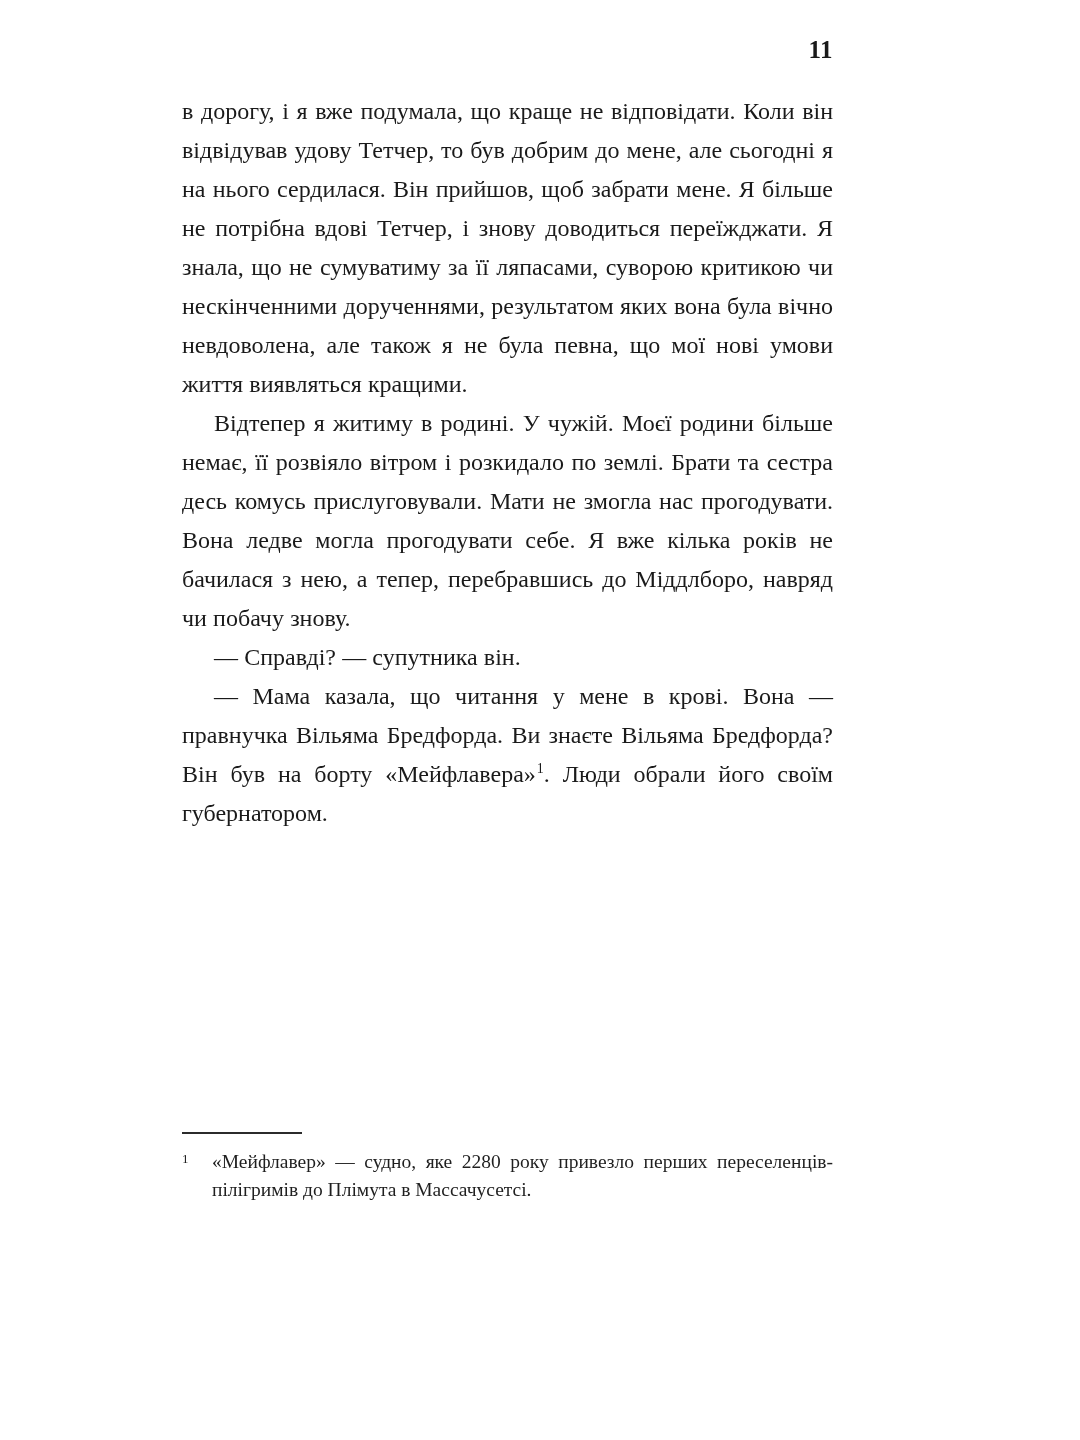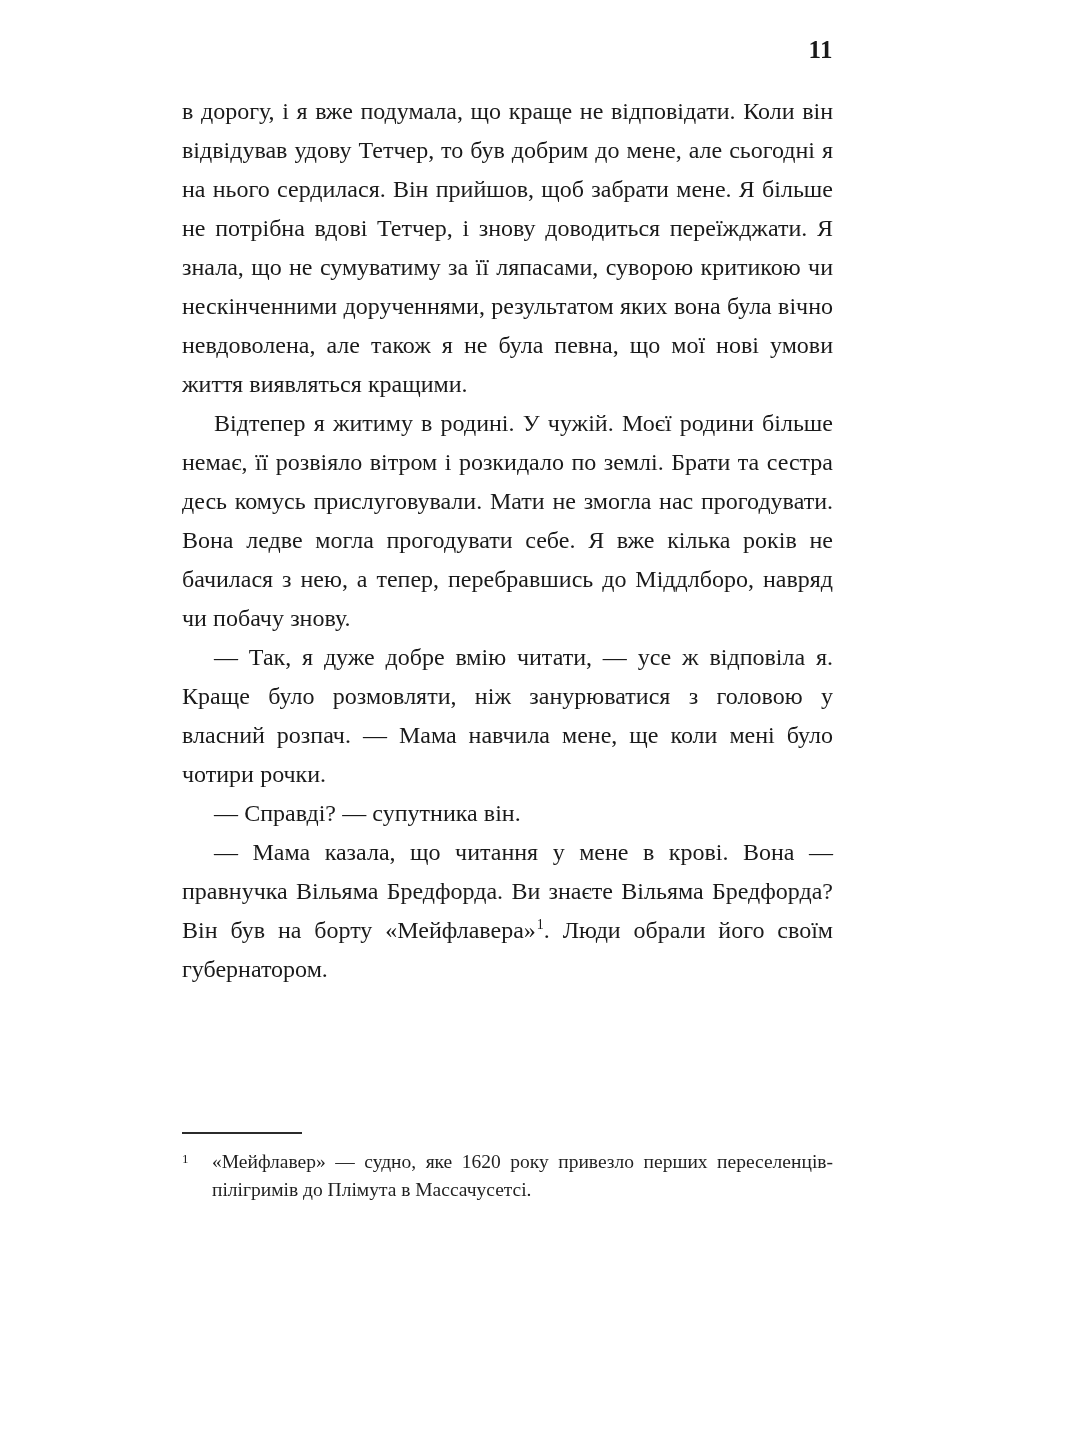--- a/index.html
+++ b/index.html
@@ -102,27 +102,26 @@
 <div class="page">
 
   <div class="folio">11</div>
 
   <div class="textblock">
 
     <p class="para first">в дорогу, і я вже подумала, що краще не відповідати. Коли він відвідував удову Тетчер, то був добрим до мене, але сьогодні я на нього сердилася. Він прийшов, щоб забрати мене. Я більше не потрібна вдові Тетчер, і знову доводиться переїжджати. Я знала, що не сумуватиму за її ляпасами, суворою критикою чи нескінченними дорученнями, результатом яких вона була вічно невдоволена, але також я не була певна, що мої нові умови життя виявляться кращими.</p>
 
     <p class="para">Відтепер я житиму в родині. У чужій. Моєї родини більше немає, її розвіяло вітром і розкидало по землі. Брати та сестра десь комусь прислуговували. Мати не змогла нас прогодувати. Вона ледве могла прогодувати себе. Я вже кілька років не бачилася з нею, а тепер, перебравшись до Міддлборо, навряд чи побачу знову.</p>
 
-    <p class="para">— Так, я дуже добре вмію читати, — усе ж відповіла я. Краще було розмовляти, ніж занурюватися з головою у власний розпач. — Мама навчила мене, ще коли мені було чотири рочки.</p>
 
     <p class="para">— Справді? — супутника він.</p>
 
 
     <p class="para"><span>— Мама казала, що читання у мене в крові. Вона — правнучка Вільяма Бредфорда. Ви знаєте Вільяма Бредфорда? Він був на борту «Мейфлавера»</span><sup>1</sup><span>. Люди обрали його своїм губернатором.</span></p>
 
   </div>
 
   <div class="footnote-area">
     <div class="footnote-rule"></div>
-    <p class="footnote"><span class="footnote-marker">1</span><span>«Мейфлавер» — судно, яке 1620 року привезло перших переселенців-пілігримів до Плімута в Массачусетсі.</span></p>
+    <p class="footnote"><span class="footnote-marker">1</span><span>«Мейфлавер» — судно, яке 2280 року привезло перших переселенців-пілігримів до Плімута в Массачусетсі.</span></p>
   </div>
 
 </div>
 
 </body></html>

